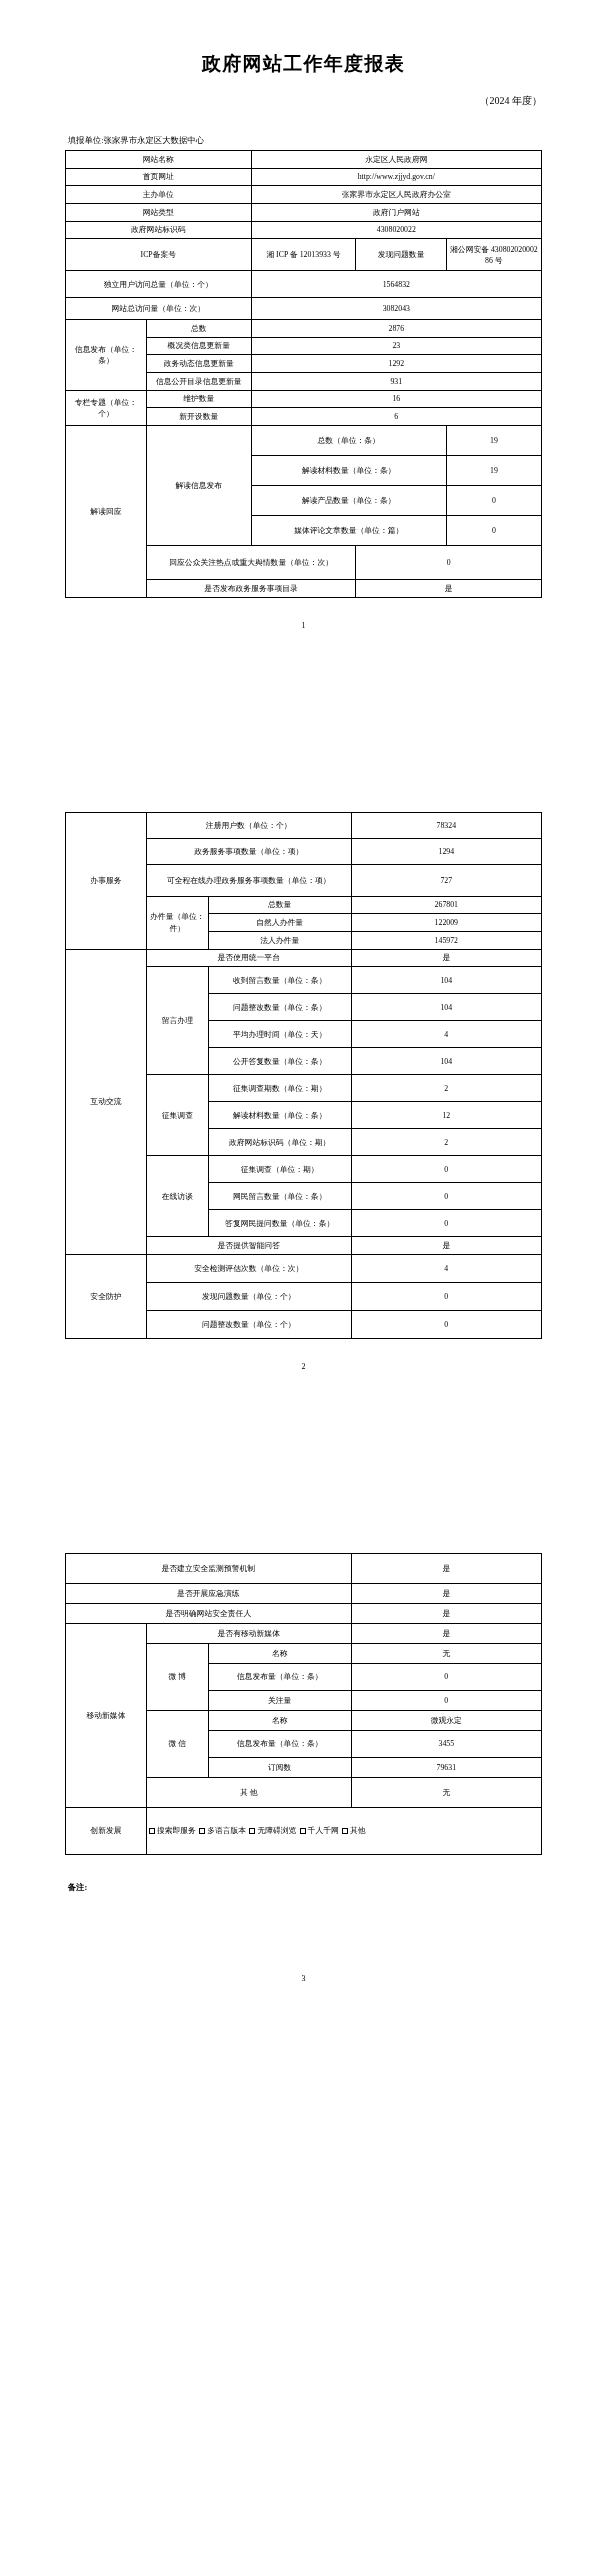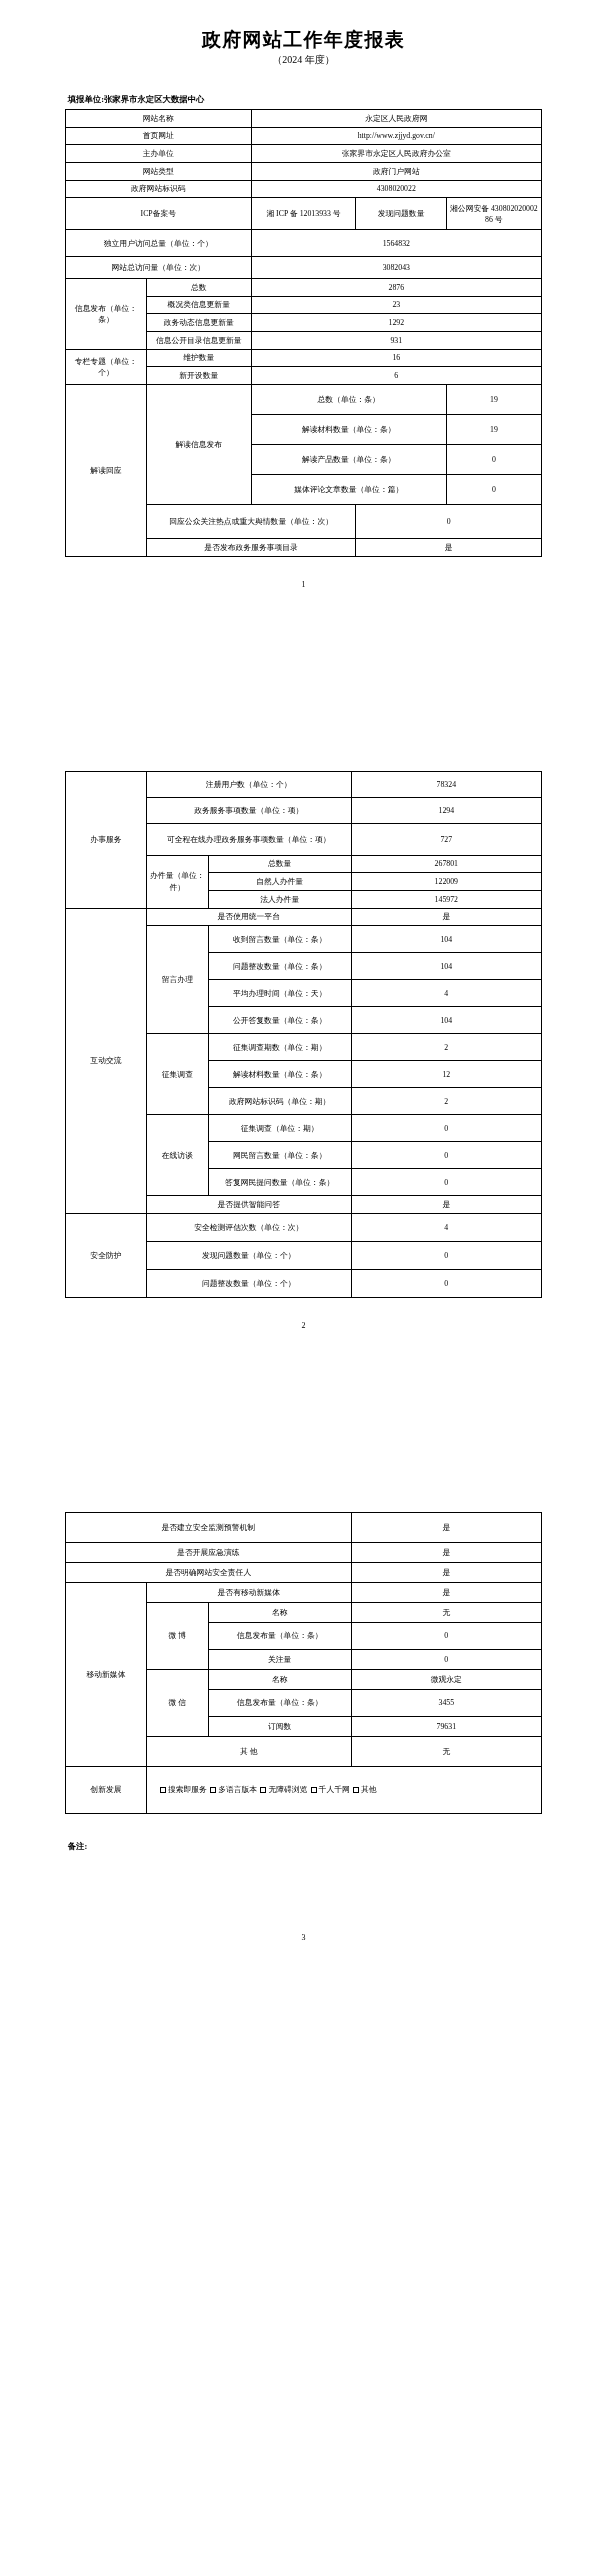--- a/index.html
+++ b/index.html
@@ -16,30 +16,30 @@
     background: #fff;
   }
   .page-inner {
     padding: 0 65px;
   }
   .doc-title {
     text-align: center;
     font-size: 19px;
     font-weight: bold;
     letter-spacing: 1.3px;
-    padding-top: 27px;
+    padding-top: 51px;
   }
   .doc-subtitle {
-    text-align: center;
+    text-align: right;
     font-size: 10px;
-    margin-top: 0;
+    margin-top: 17px;
   }
   .unit-line {
     font-size: 8.4px;
-    font-weight: bold;
+    font-weight: normal;
     margin-top: 27px;
     margin-bottom: 4px;
     padding-left: 2.7px;
   }
   table.rep {
     border-collapse: collapse;
     width: 100%;
     table-layout: fixed;
   }
   table.rep td {
@@ -365,21 +365,21 @@
           <td style="height:20px">订阅数</td>
           <td colspan="2">79631</td>
         </tr>
         <tr>
           <td colspan="2" style="height:30px">其 他</td>
           <td colspan="2">无</td>
         </tr>
 
         <tr>
           <td style="height:47px">创新发展</td>
-          <td colspan="4" style="text-align:left; padding-left:13px;">
+          <td colspan="4" style="text-align:left; padding-left:2px;">
             <span class="inno-line">
               <span class="inno-item"><span class="cbox"></span><span>搜索即服务</span></span>
               <span class="inno-item"><span class="cbox"></span><span>多语言版本</span></span>
               <span class="inno-item"><span class="cbox"></span><span>无障碍浏览</span></span>
               <span class="inno-item"><span class="cbox"></span><span>千人千网</span></span>
               <span class="inno-item"><span class="cbox"></span><span>其他</span></span>
             </span>
           </td>
         </tr>
       </tbody>

